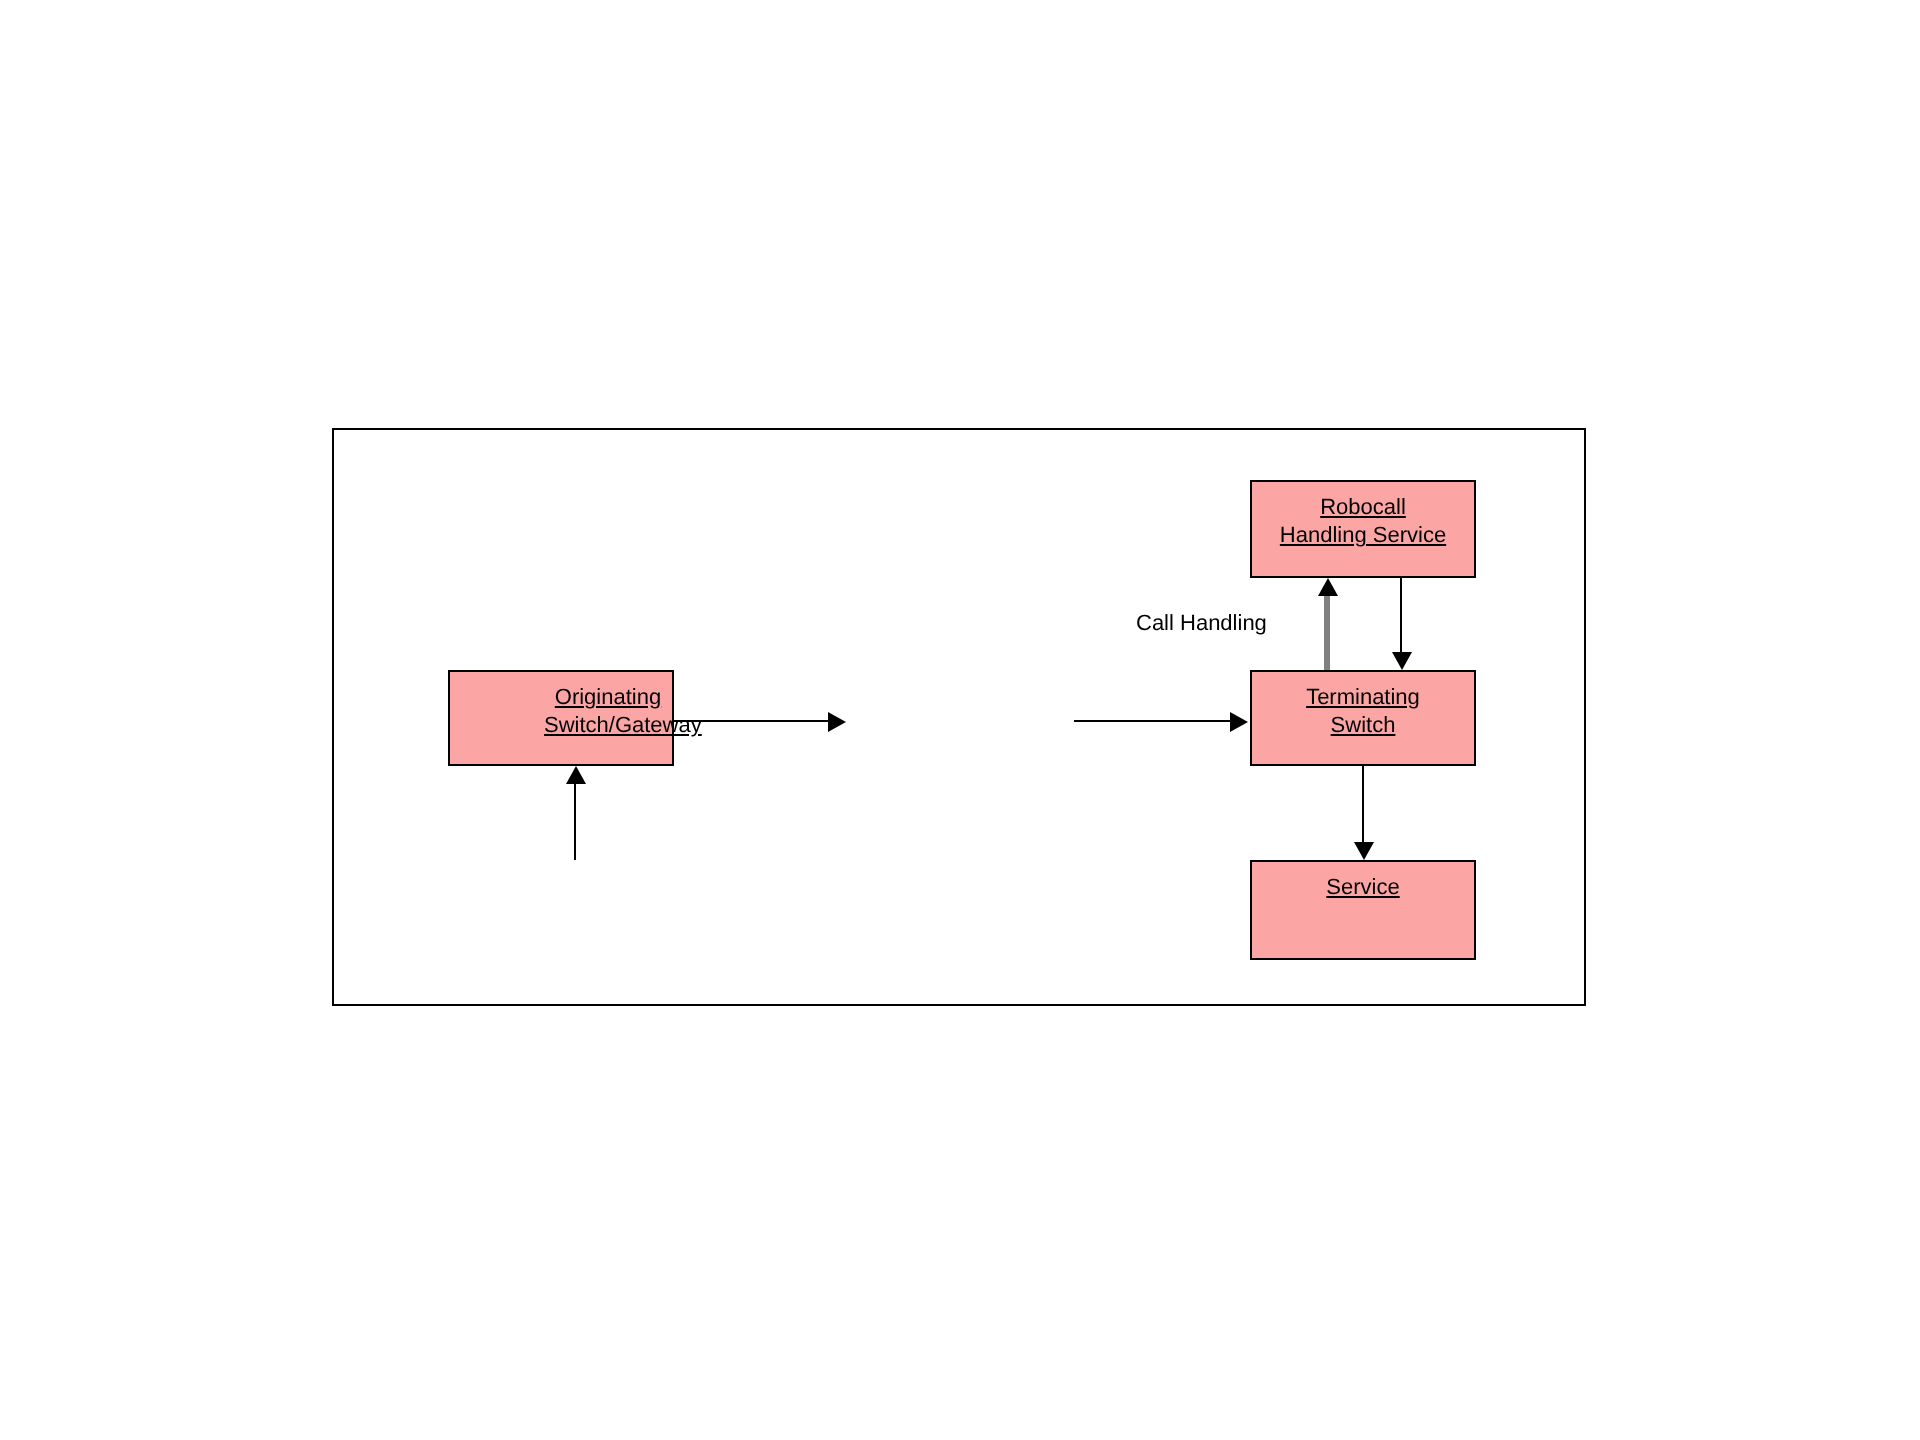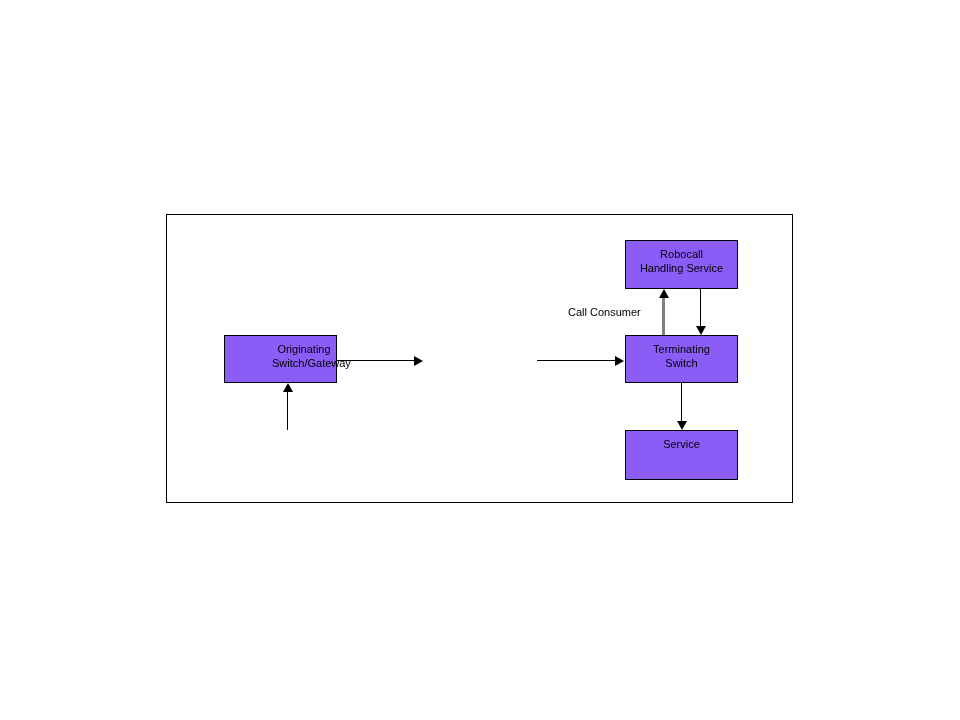--- a/index.html
+++ b/index.html
@@ -33,27 +33,28 @@
     border: 1px solid #000000;
     box-sizing: border-box;
     background: #ffffff;
   }
 
   
   .node {
     position: absolute;
     box-sizing: border-box;
     border: 1px solid #000000;
-    background: #8b5cf6;
+    background: #fca5a5;
     text-align: center;
     color: #000000;
     font-size: 11px;
     line-height: 14px;
     padding-top: 6px;
     z-index: 3;
+    text-decoration: underline;
   }
   .node .label {
     display: block;
     white-space: pre-line;
   }
 
   
   #node-originating-switch { left: 224px; top: 335px; width: 113px; height: 48px; padding-left: 47px; }
   #node-pstn               { left: 424px; top: 335px; width: 113px; height: 48px; }
   #node-terminating-switch { left: 625px; top: 335px; width: 113px; height: 48px; }
@@ -152,21 +153,21 @@
 
   <div class="conn-v gray" id="edge-term-to-service-line"></div>
   <div class="arrowhead up" id="edge-term-to-service-head"></div>
 
   <div class="conn-v" id="edge-service-to-term-line"></div>
   <div class="arrowhead down" id="edge-service-to-term-head"></div>
 
   <div class="conn-v" id="edge-term-to-consumer-line"></div>
   <div class="arrowhead down" id="edge-term-to-consumer-head"></div>
 
-  <div id="label-call-diversion">Call Consumer</div>
+  <div id="label-call-diversion">Call Handling</div>
 
   <div class="node" id="node-robocall-service">
     <span class="label">Robocall
 Handling Service</span>
   </div>
 
   <div class="node" id="node-originating-switch">
     <span class="label">Originating
 Switch/Gateway</span>
   </div>

